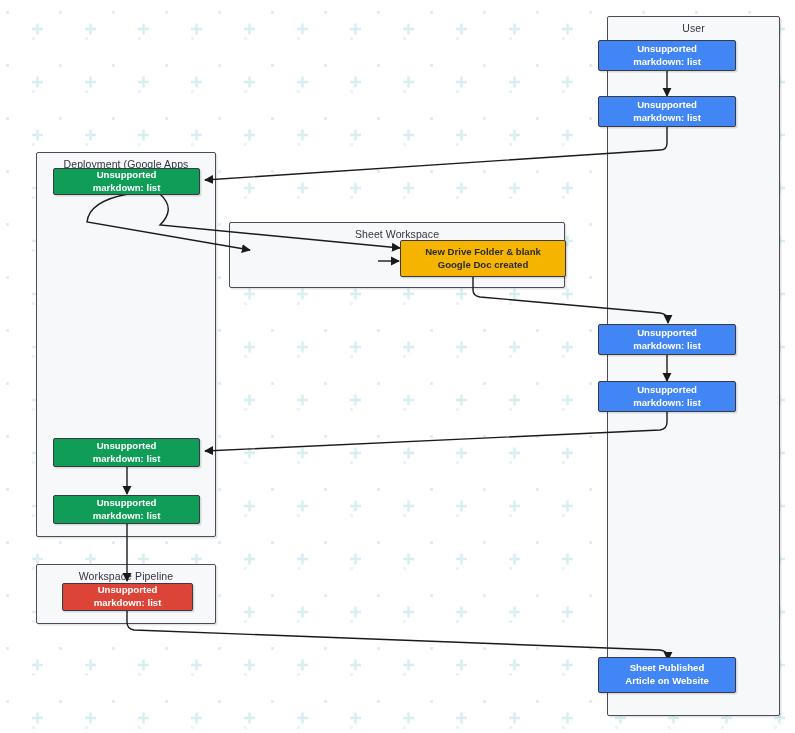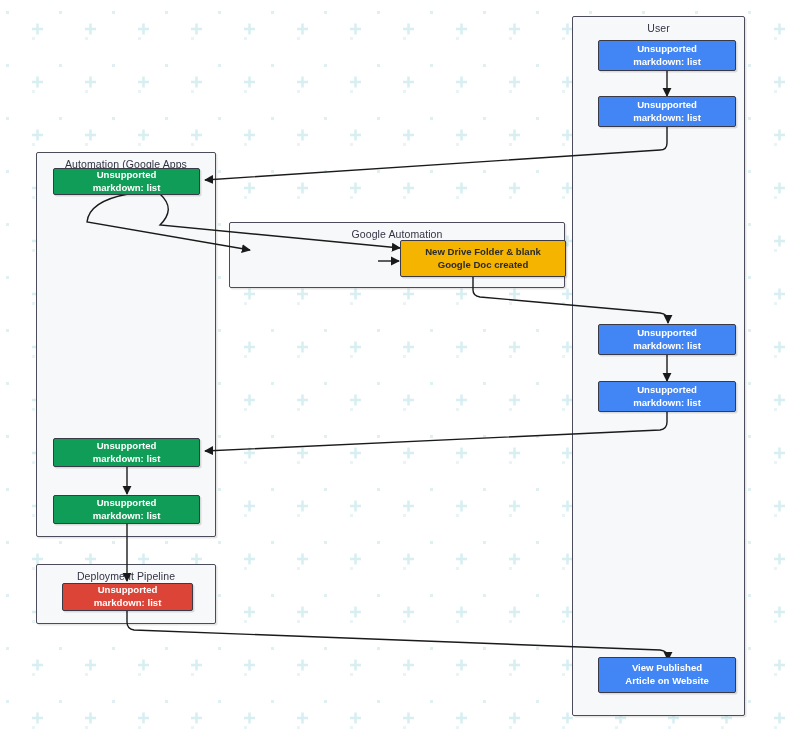--- a/index.html
+++ b/index.html
@@ -88,34 +88,34 @@
 
   <svg id="plusLayer" width="795" height="733" viewBox="0 0 795 733" aria-hidden="true">
     <defs>
       <pattern id="plusPat" x="0" y="0" width="53" height="53" patternUnits="userSpaceOnUse">
         <path d="M32 29 h11 M37.5 23.5 v11" stroke="#d8eff2" stroke-width="2.6" stroke-linecap="butt"></path>
       </pattern>
     </defs>
     <rect x="0" y="0" width="795" height="733" fill="url(#plusPat)"></rect>
   </svg>
 
-  <div class="cluster" style="left:572px; top:16px; width:173px; height:700px;">
+  <div class="cluster" style="left:607px; top:16px; width:173px; height:700px;">
     <div class="cluster-label">User</div>
   </div>
 
   <div class="cluster" style="left:36px; top:152px; width:180px; height:385px;">
-    <div class="cluster-label">Automation (Google Apps</div>
+    <div class="cluster-label">Deployment (Google Apps</div>
   </div>
 
   <div class="cluster" style="left:229px; top:222px; width:336px; height:66px;">
-    <div class="cluster-label">Google Automation</div>
+    <div class="cluster-label">Sheet Workspace</div>
   </div>
 
   <div class="cluster" style="left:36px; top:564px; width:180px; height:60px;">
-    <div class="cluster-label">Deployment Pipeline</div>
+    <div class="cluster-label">Workspace Pipeline</div>
   </div>
 
   <svg id="edgeLayer" width="795" height="733" viewBox="0 0 795 733" aria-hidden="true">
     <defs>
       <marker id="arw" viewBox="0 0 10 10" refX="9" refY="5" markerWidth="6.5" markerHeight="6.5" orient="auto-start-reverse">
         <path d="M 0 0 L 10 5 L 0 10 z" fill="#1a1a1a"></path>
       </marker>
     </defs>
     <g fill="none" stroke="#1a1a1a" stroke-width="1.4" marker-end="url(#arw)">
 
@@ -153,21 +153,21 @@
 
   <div class="node blue" style="left:598px; top:324px; width:138px; height:31px;">
     <span>Unsupported markdown: list</span>
   </div>
 
   <div class="node blue" style="left:598px; top:381px; width:138px; height:31px;">
     <span>Unsupported markdown: list</span>
   </div>
 
   <div class="node blue" style="left:598px; top:657px; width:138px; height:36px;">
-    <span>View Published Article on Website</span>
+    <span>Sheet Published Article on Website</span>
   </div>
 
   <div class="node green" style="left:53px; top:168px; width:147px; height:27px;">
     <span>Unsupported markdown: list</span>
   </div>
 
   <div class="node green" style="left:53px; top:438px; width:147px; height:29px;">
     <span>Unsupported markdown: list</span>
   </div>
 

